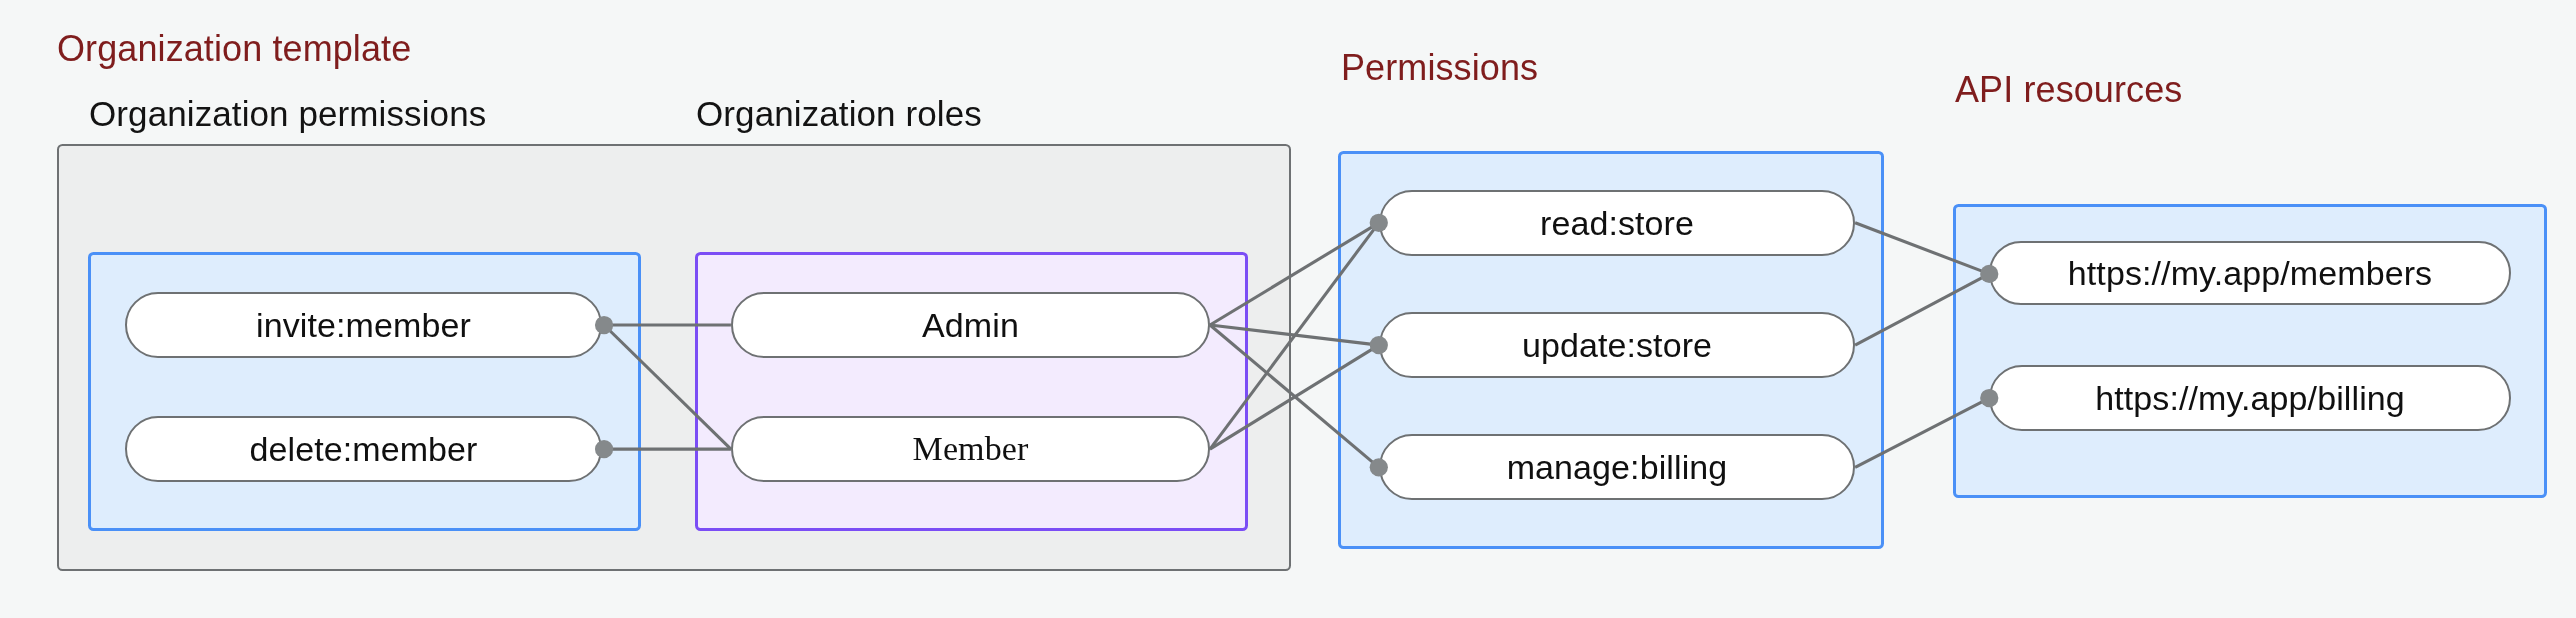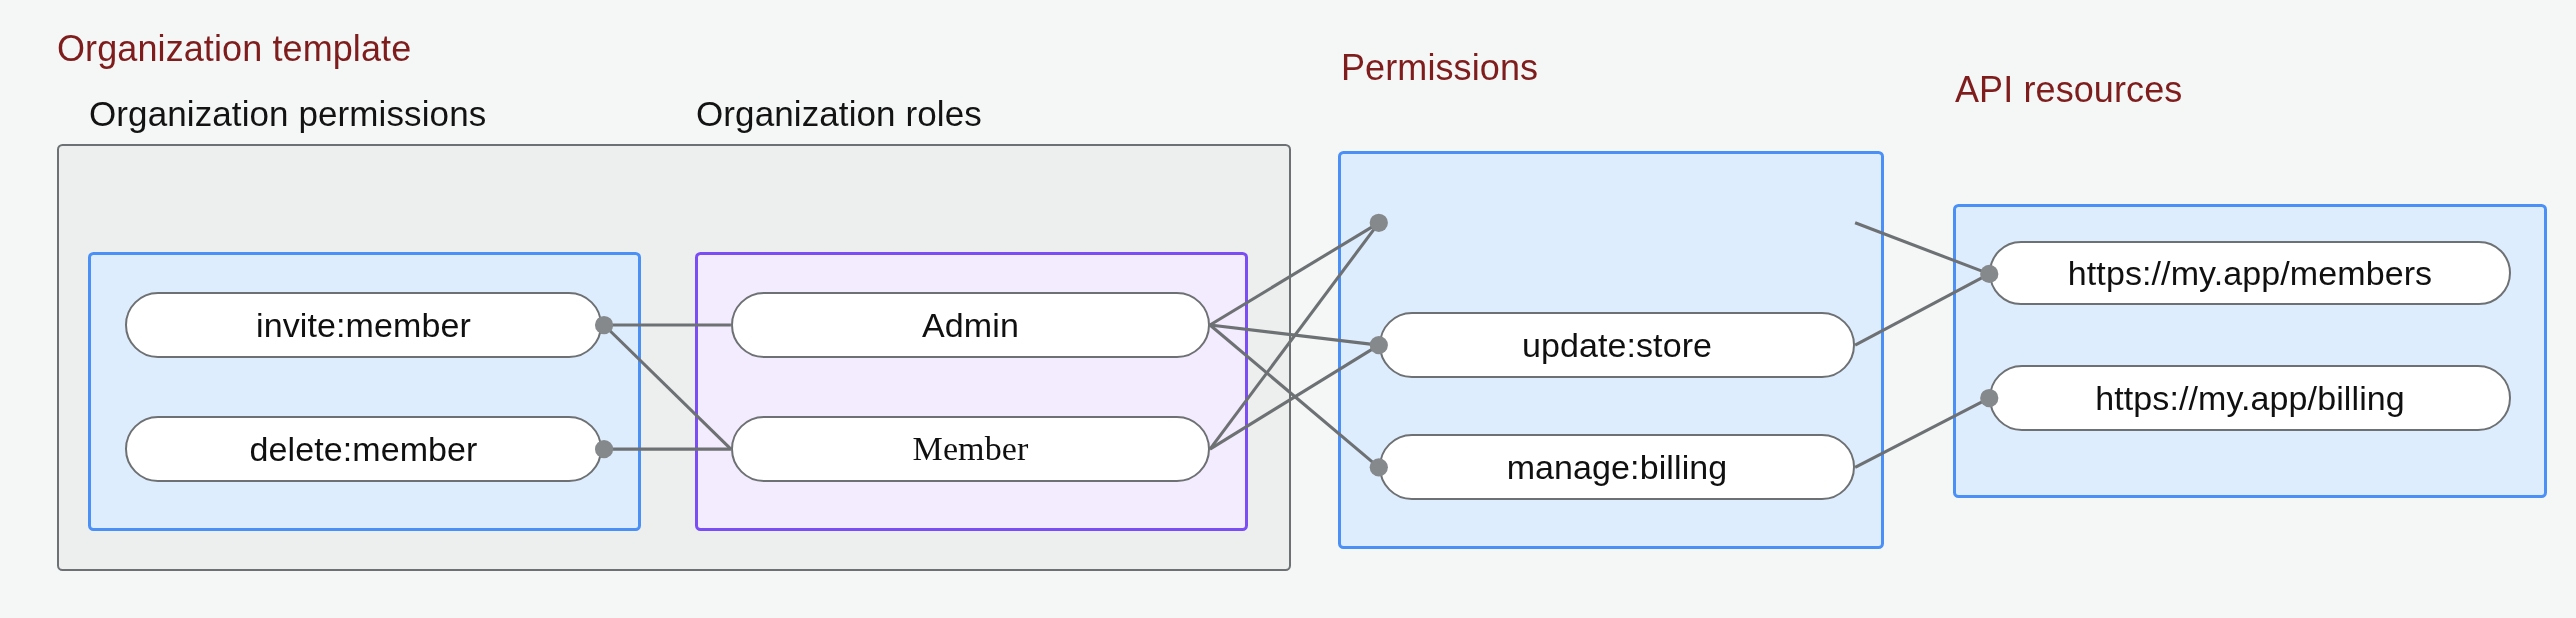--- a/index.html
+++ b/index.html
@@ -118,20 +118,21 @@
   <div class="box box-purple" style="left:695px; top:252px; width:553px; height:279px;"></div>
 
   <div class="pill" style="left:731px; top:292px; width:479px; height:66px;">Admin</div>
 
   <div class="pill" style="left:731px; top:416px; width:479px; height:66px;font-family:Liberation Serif, serif;">Member</div>
 
   <div class="group-label" style="left:1341px; top:38px;margin-top:12px;">Permissions</div>
 
   <div class="box box-blue" style="left:1338px; top:151px; width:546px; height:398px;"></div>
 
+  <div class="pill" style="left:1379px; top:190px; width:476px; height:66px;">read:store</div>
 
   <div class="pill" style="left:1379px; top:312px; width:476px; height:66px;">update:store</div>
 
   <div class="pill" style="left:1379px; top:434px; width:476px; height:66px;">manage:billing</div>
 
   <div class="group-label" style="left:1955px; top:72px;">API resources</div>
 
   <div class="box box-blue" style="left:1953px; top:204px; width:594px; height:294px;"></div>
 
   <div class="pill" style="left:1989px; top:241px; width:522px; height:64px;">https://my.app/members</div>

